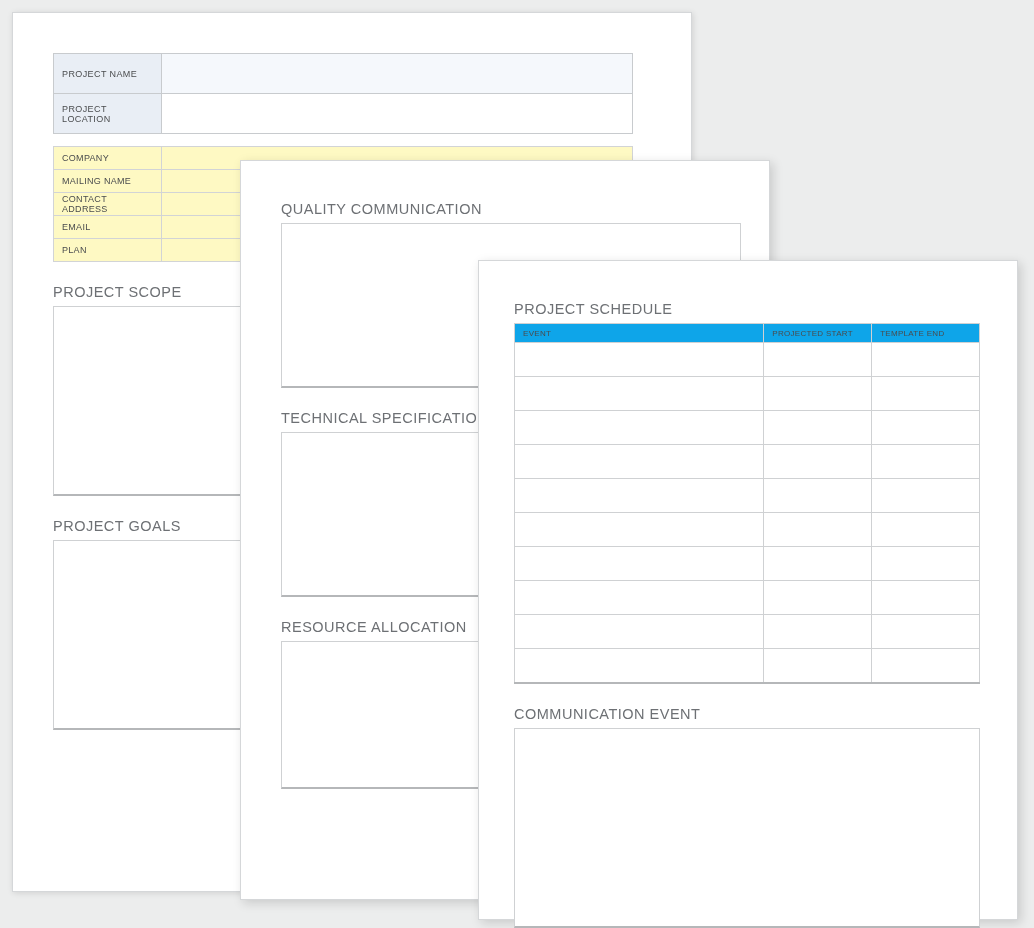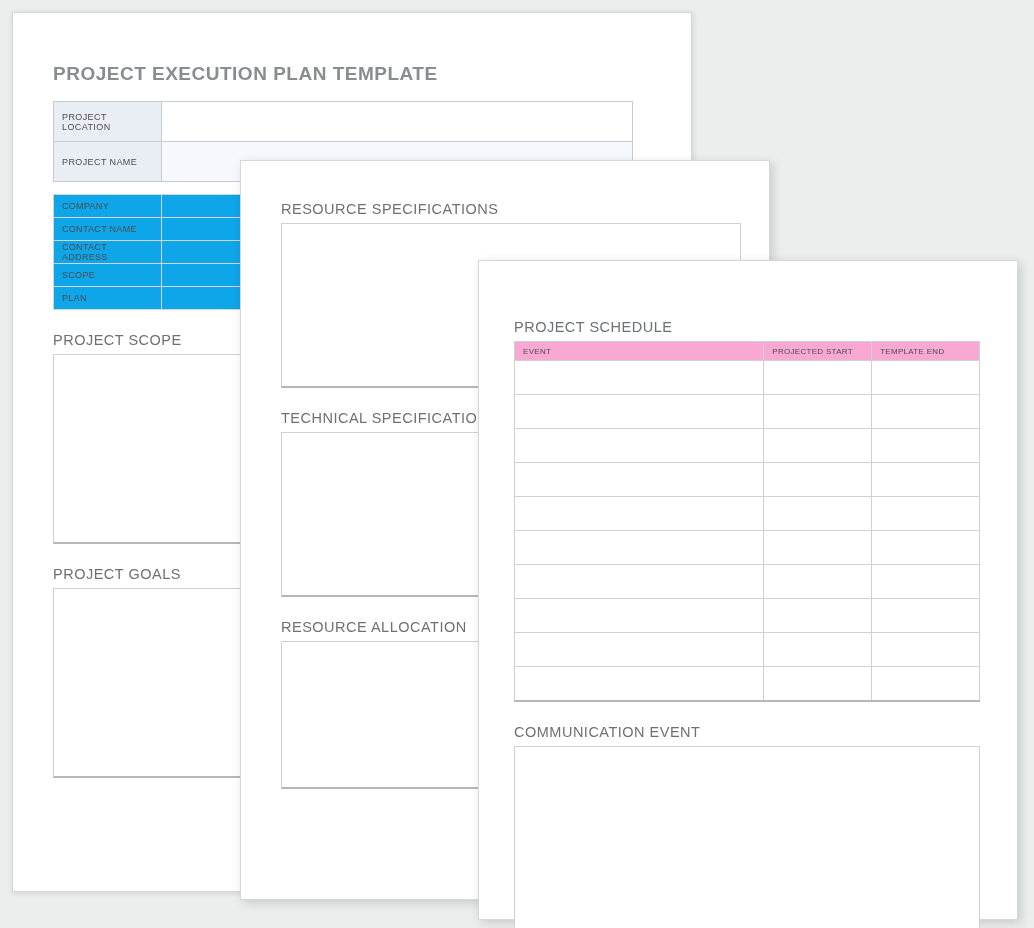--- a/index.html
+++ b/index.html
@@ -80,21 +80,21 @@
     margin-bottom: 14px;
   }
   .contact-table td {
     border: 1px solid #d2d4d6;
     font-size: 9px;
     padding: 0 8px;
     height: 23px;
     vertical-align: middle;
     color: #4a4c4e;
     letter-spacing: 0.3px;
-    background: #0ea5e9;
+    background: #fef9c3;
   }
   .contact-table .lbl { width: 108px; }
   .big-box {
     width: 580px;
     height: 190px;
     border: 1px solid #cfd1d3;
     border-bottom: 2px solid #b5b7b9;
     background: #fff;
   }
   .big-box.med { height: 165px; }
@@ -107,95 +107,94 @@
   .sched-table th, .sched-table td {
     border: 1px solid #cfd1d3;
     font-size: 8px;
     padding: 0 8px;
     height: 34px;
     vertical-align: middle;
     color: #4a4c4e;
     letter-spacing: 0.3px;
   }
   .sched-table th {
-    background: #f9a8d4;
+    background: #0ea5e9;
     font-weight: 500;
     height: 19px;
     text-align: left;
   }
   .sched-table th.ctr { text-align: left; }
   .sched-table .col-e { width: 250px; }
   .sched-table .col-s { width: 108px; }
   .sched-table tr.last td { border-bottom: 2px solid #b5b7b9; }
   .page3 .big-box { width: 466px; height: 200px; }
 </style>
 </head>
 <body>
 
 <div class="page page1">
-  <div class="title-main">PROJECT EXECUTION PLAN TEMPLATE</div>
 
   <table class="info-table">
     <tbody>
         <tr>
-      <td class="lbl">PROJECT LOCATION</td>
-      <td></td>
-    </tr>
-    <tr>
       <td class="lbl">PROJECT NAME</td>
       <td class="val-blue"></td>
     </tr>
+    <tr>
+      <td class="lbl">PROJECT LOCATION</td>
+      <td></td>
+    </tr>
   </tbody>
     </table>
 
   <table class="contact-table">
     <tbody>
         <tr>
       <td class="lbl">COMPANY</td>
       <td></td>
     </tr>
     <tr>
-      <td class="lbl">CONTACT NAME</td>
+      <td class="lbl">MAILING NAME</td>
       <td></td>
     </tr>
     <tr>
       <td class="lbl">CONTACT ADDRESS</td>
       <td></td>
     </tr>
     <tr>
-      <td class="lbl">SCOPE</td>
+      <td class="lbl">EMAIL</td>
       <td></td>
     </tr>
     <tr>
       <td class="lbl">PLAN</td>
       <td></td>
     </tr>
   </tbody>
     </table>
 
   <div class="sect-head">PROJECT SCOPE</div>
   <div class="big-box"></div>
 
   <div class="sect-head">PROJECT GOALS</div>
   <div class="big-box"></div>
 </div>
 
 <div class="page page2">
-  <div class="sect-head" style="margin-top:0">RESOURCE SPECIFICATIONS</div>
+  <div class="sect-head" style="margin-top:0">QUALITY COMMUNICATION</div>
   <div class="big-box med"></div>
 
   <div class="sect-head">TECHNICAL SPECIFICATIONS</div>
   <div class="big-box med"></div>
 
   <div class="sect-head">RESOURCE ALLOCATION</div>
   <div class="big-box sm"></div>
 </div>
 
 <div class="page page3">
-  <div class="sect-head" style="margin-top:18px">PROJECT SCHEDULE</div>
+  <div class="sect-head" style="margin-top:0">PROJECT SCHEDULE</div>
   <table class="sched-table">
     <thead>
       <tr>
         <th class="col-e">EVENT</th>
         <th class="col-s ctr">PROJECTED START</th>
         <th class="col-s ctr">TEMPLATE END</th>
       </tr>
     </thead>
     <tbody id="sched-body">
         <tr>

